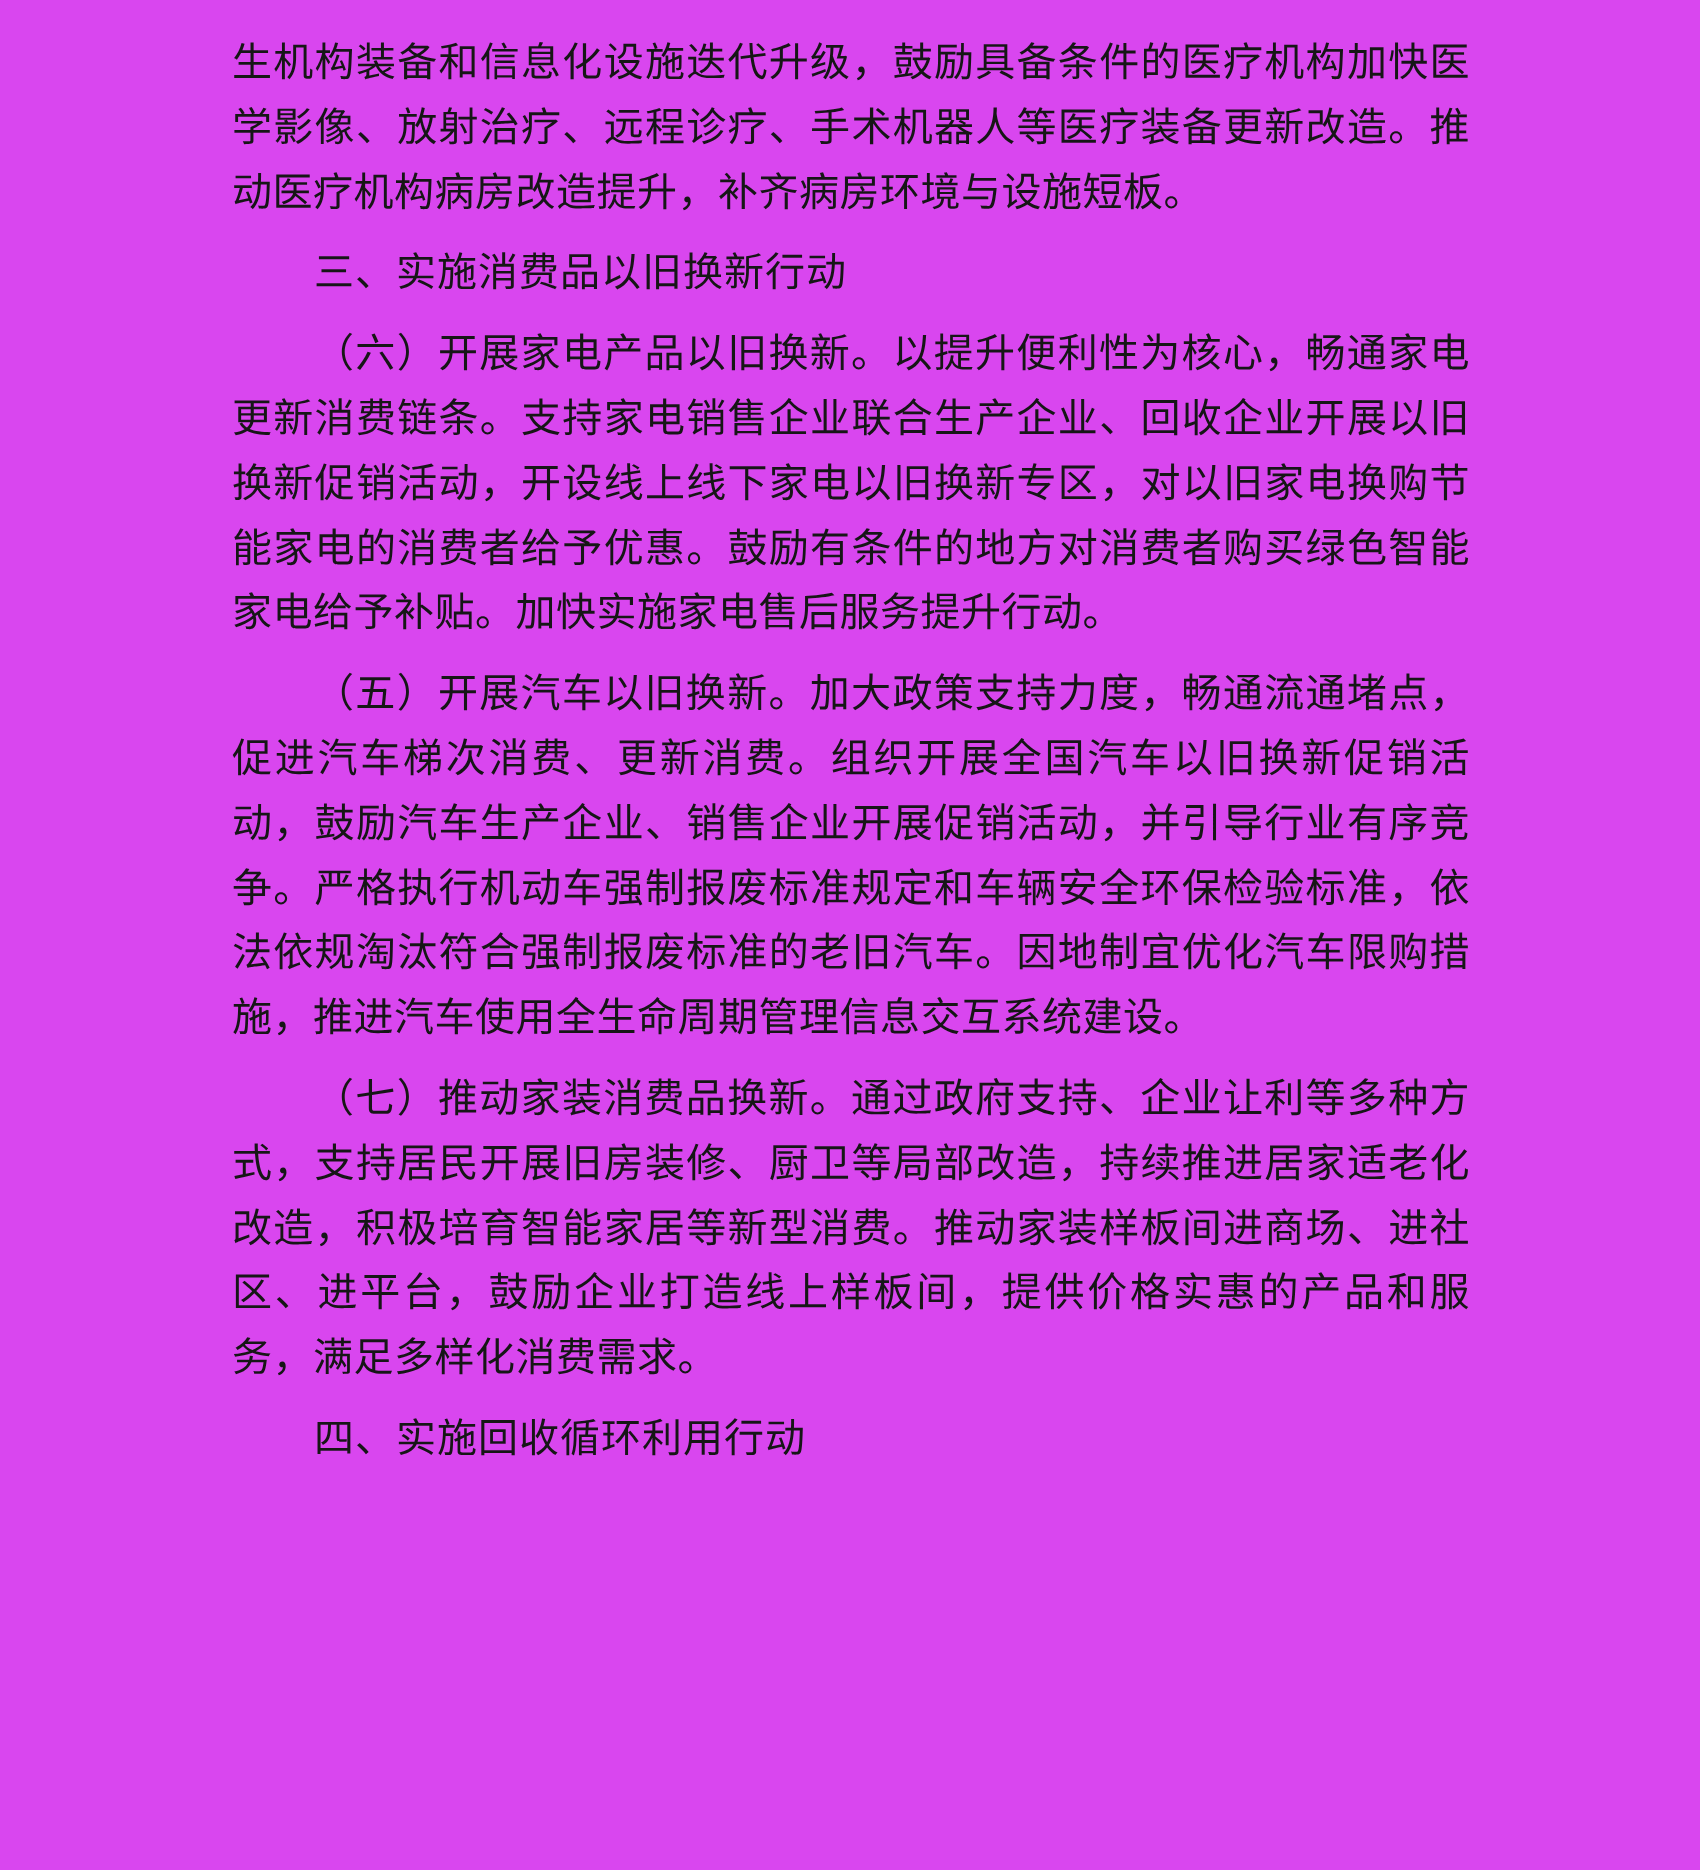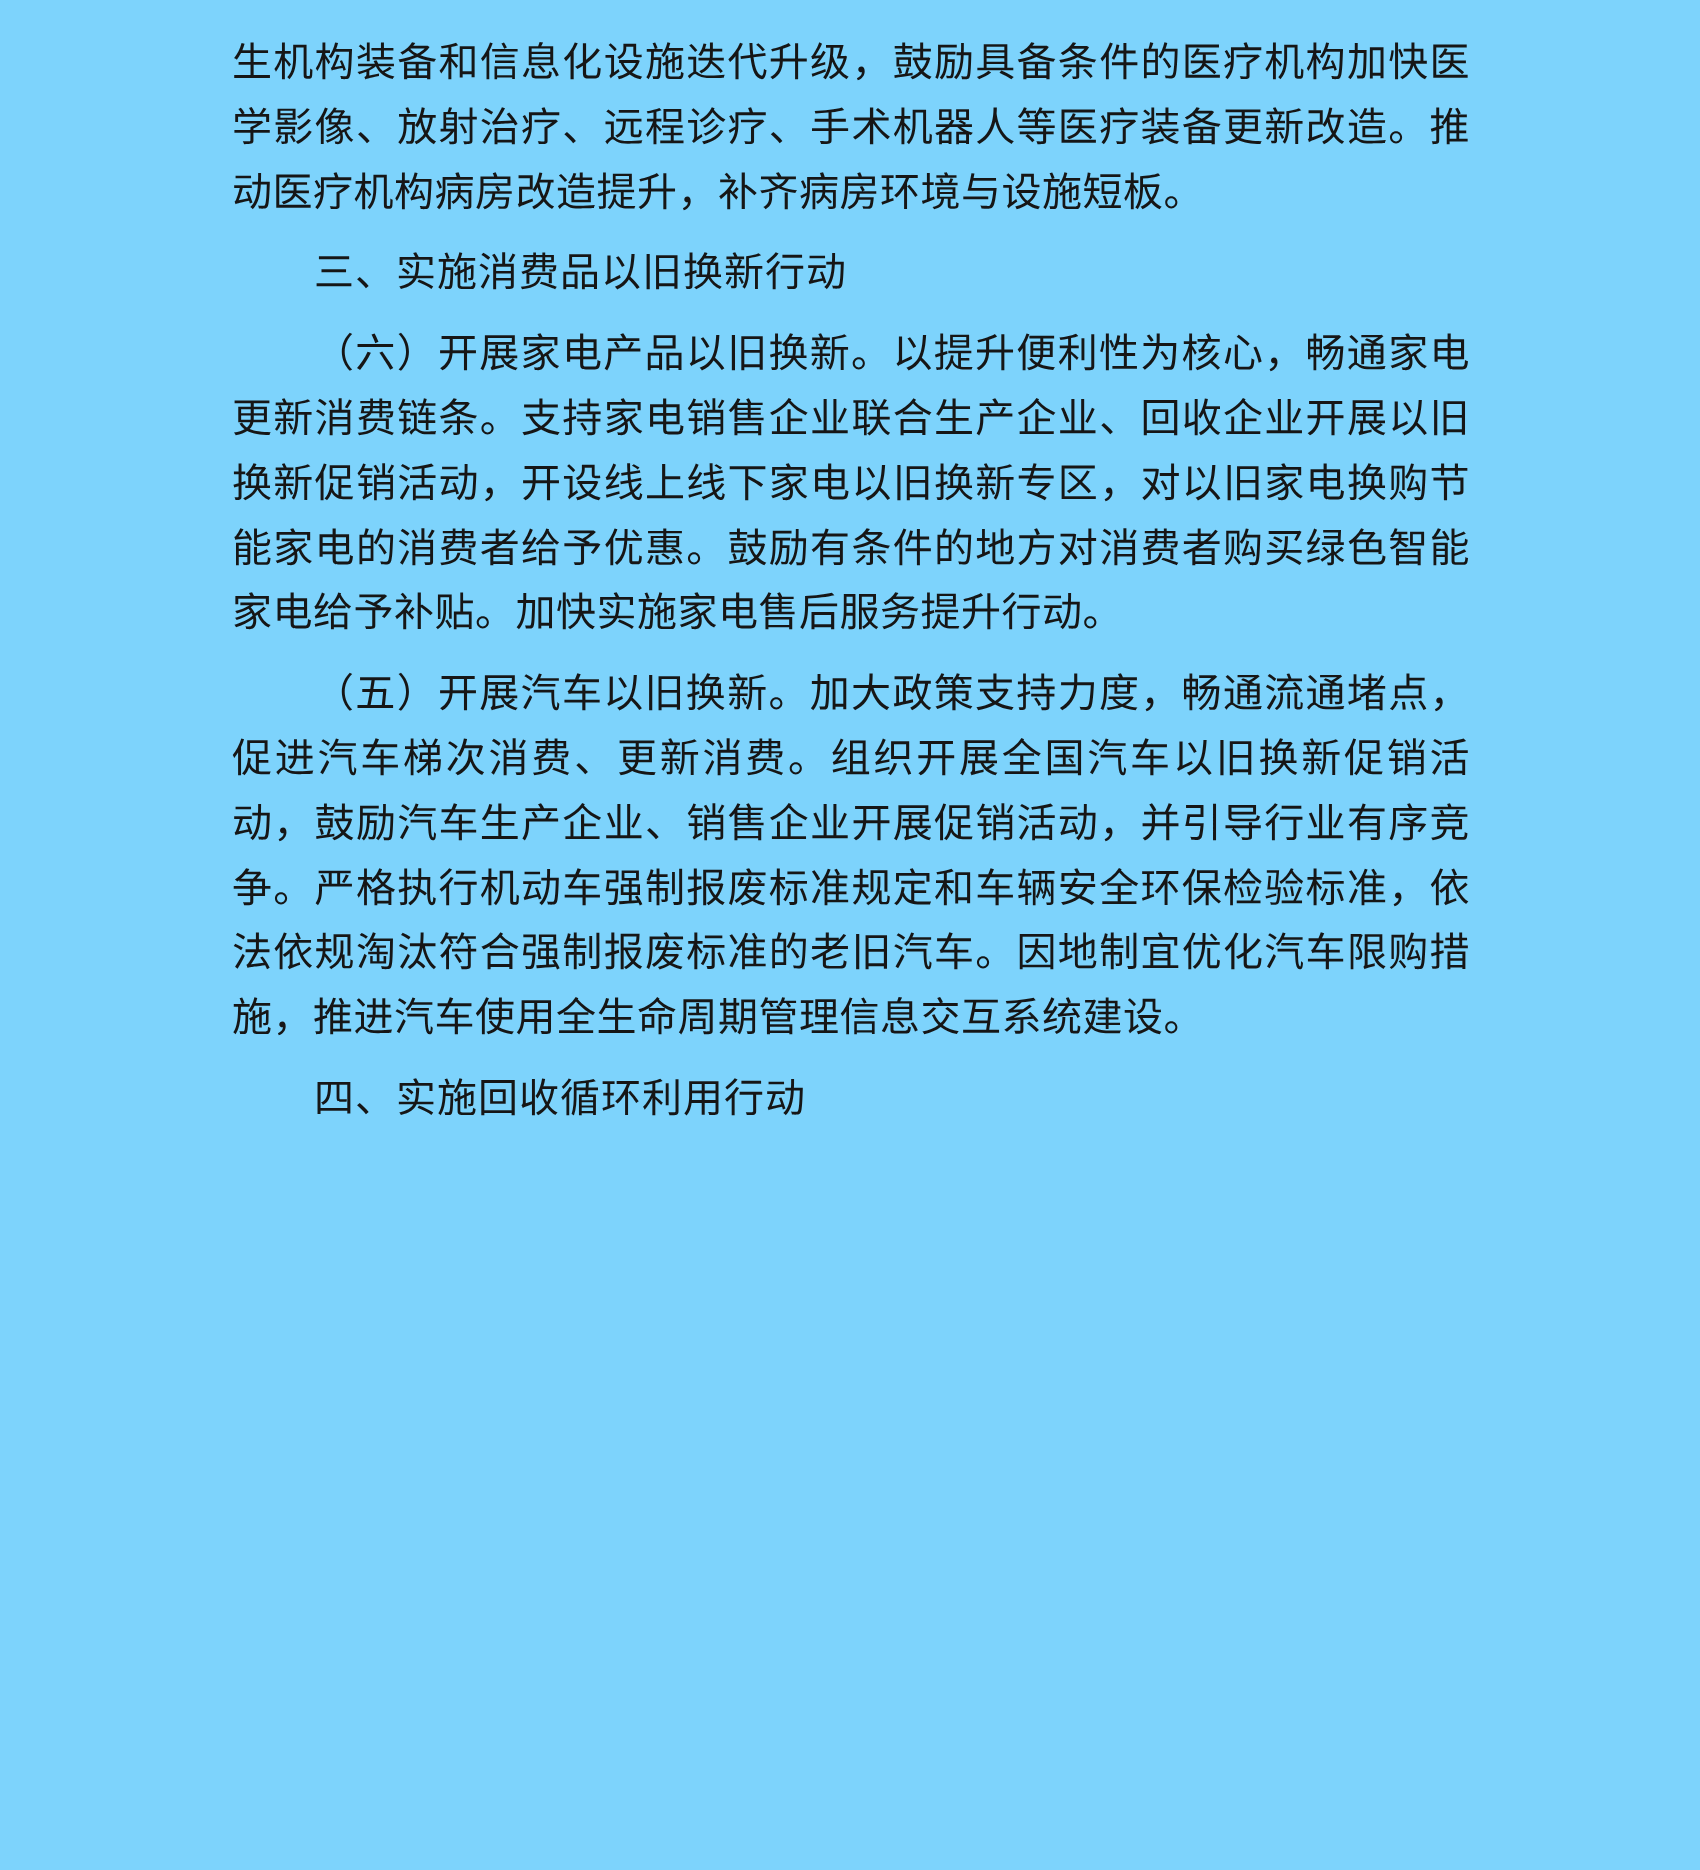--- a/index.html
+++ b/index.html
@@ -13,21 +13,21 @@
     height: 1870px;
     overflow: hidden;
     font-family: "DejaVu Serif", "Liberation Serif", serif;
     color: #1a1a1a;
   }
   .page {
     box-sizing: border-box;
     width: 1700px;
     height: 1870px;
     padding: 30px 230px 0 232px;
-    background: #7dd3fc;
+    background: #d946ef;
   }
   .doc-body {
     font-size: 40px;
     line-height: 1.62;
     letter-spacing: 0.5px;
     text-align: justify;
     text-justify: inter-ideograph;
     color: #161616;
   }
   p.para {
@@ -54,17 +54,18 @@
   <div class="doc-body">
 
     <p class="para continued">生机构装备和信息化设施迭代升级，鼓励具备条件的医疗机构加快医学影像、放射治疗、远程诊疗、手术机器人等医疗装备更新改造。推动医疗机构病房改造提升，补齐病房环境与设施短板。</p>
 
     <p class="heading">三、实施消费品以旧换新行动</p>
 
     <p class="para indent">（六）开展家电产品以旧换新。以提升便利性为核心，畅通家电更新消费链条。支持家电销售企业联合生产企业、回收企业开展以旧换新促销活动，开设线上线下家电以旧换新专区，对以旧家电换购节能家电的消费者给予优惠。鼓励有条件的地方对消费者购买绿色智能家电给予补贴。加快实施家电售后服务提升行动。</p>
 
     <p class="para indent">（五）开展汽车以旧换新。加大政策支持力度，畅通流通堵点，促进汽车梯次消费、更新消费。组织开展全国汽车以旧换新促销活动，鼓励汽车生产企业、销售企业开展促销活动，并引导行业有序竞争。严格执行机动车强制报废标准规定和车辆安全环保检验标准，依法依规淘汰符合强制报废标准的老旧汽车。因地制宜优化汽车限购措施，推进汽车使用全生命周期管理信息交互系统建设。</p>
 
+    <p class="para indent">（七）推动家装消费品换新。通过政府支持、企业让利等多种方式，支持居民开展旧房装修、厨卫等局部改造，持续推进居家适老化改造，积极培育智能家居等新型消费。推动家装样板间进商场、进社区、进平台，鼓励企业打造线上样板间，提供价格实惠的产品和服务，满足多样化消费需求。</p>
 
     <p class="heading">四、实施回收循环利用行动</p>
 
   </div>
 </div>
 
 </body></html>

